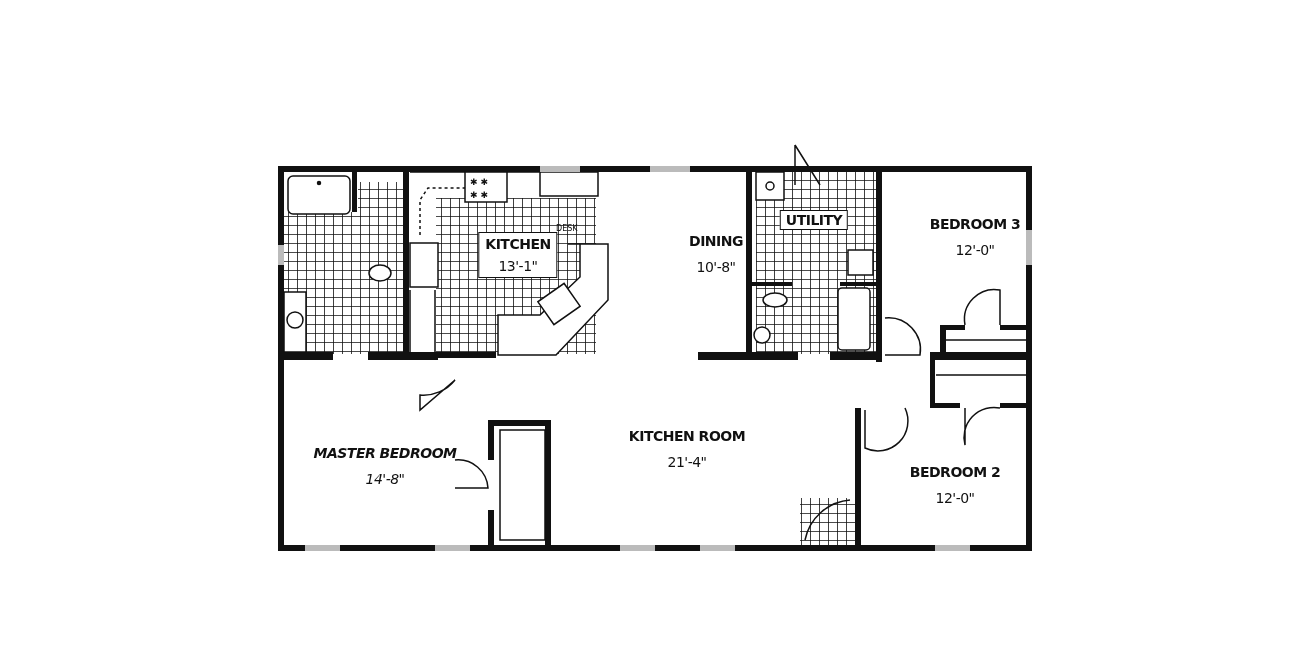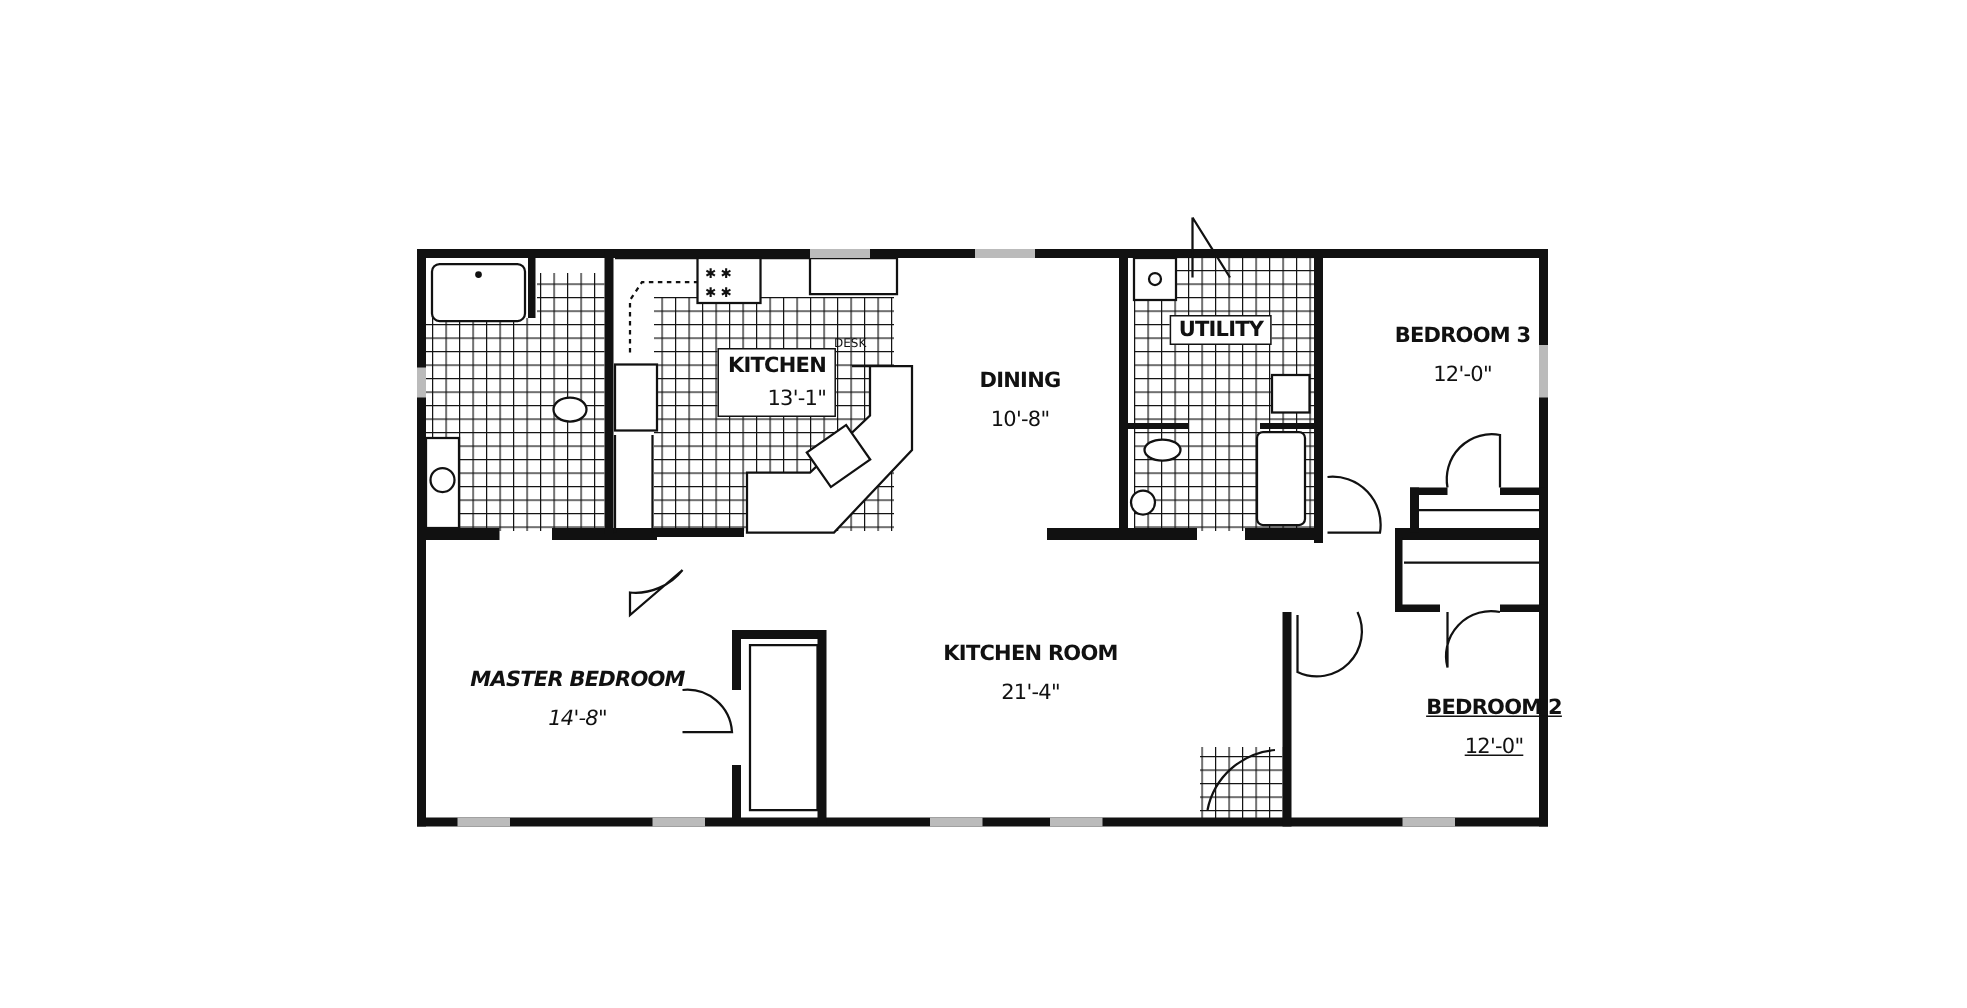--- a/index.html
+++ b/index.html
@@ -1,21 +1,21 @@
 <!DOCTYPE html>
 <html><head>
 <meta charset="utf-8">
 <style>
   html, body { margin:0; padding:0; background:#ffffff; }
   body { width:1311px; height:672px; position:relative; overflow:hidden; font-family:"DejaVu Sans", sans-serif; }
   #plan { position:absolute; left:0; top:0; width:1311px; height:672px; }
   .lbl { position:absolute; font-family:"DejaVu Sans", sans-serif; font-weight:bold; color:#111; text-align:center; white-space:nowrap; transform:translateX(-50%); letter-spacing:-0.5px; }
   .lbl .nm { font-size:14px; display:block; }
   .lbl .dm { font-size:14px; display:block; margin-top:10px; font-weight:normal; }
-  .boxed { background:#fff; border:1.5px solid #111; padding:3px 6px;text-align:right; }
+  .boxed { background:#fff; border:1.5px solid #111; padding:3px 6px; }
   .desk { position:absolute; font-size:8px; font-weight:normal; color:#111; font-family:"DejaVu Sans", sans-serif;margin-top:44px; }
 </style>
 </head>
 <body>
 
 <svg id="plan" viewBox="0 0 1311 672" xmlns="http://www.w3.org/2000/svg">
   <defs>
     <pattern id="tile" width="9" height="9" patternUnits="userSpaceOnUse">
       <rect width="9" height="9" fill="#fff"></rect>
       <path d="M0 0H9M0 0V9" stroke="#111" stroke-width="1.6"></path>
@@ -126,21 +126,21 @@
 
 <div class="desk" style="left:556px; top:180px;">DESK</div>
 
 <div class="lbl" style="left:503px; top:232px;padding-left:30px;">
   <div class="boxed">
     <span class="nm">KITCHEN</span>
     <span class="dm" style="margin-top:6px">13'-1"</span>
   </div>
 </div>
 
-<div class="lbl" style="left:680px; top:233px;margin-top:13px;">
+<div class="lbl" style="left:716px; top:233px;">
   <span class="nm">DINING</span>
   <span class="dm">10'-8"</span>
 </div>
 
 <div class="lbl" style="left:814px; top:210px;">
   <div class="boxed" style="padding:1px 5px">
     <span class="nm">UTILITY</span>
   </div>
 </div>
 
@@ -152,16 +152,16 @@
 <div class="lbl" style="left:385px; top:445px;font-style:italic;">
   <span class="nm">MASTER BEDROOM</span>
   <span class="dm">14'-8"</span>
 </div>
 
 <div class="lbl" style="left:687px; top:428px;">
   <span class="nm">KITCHEN ROOM</span>
   <span class="dm">21'-4"</span>
 </div>
 
-<div class="lbl" style="left:996px; top:464px;text-decoration:underline;">
+<div class="lbl" style="left:955px; top:464px;">
   <span class="nm">BEDROOM 2</span>
   <span class="dm">12'-0"</span>
 </div>
 
 </body></html>

